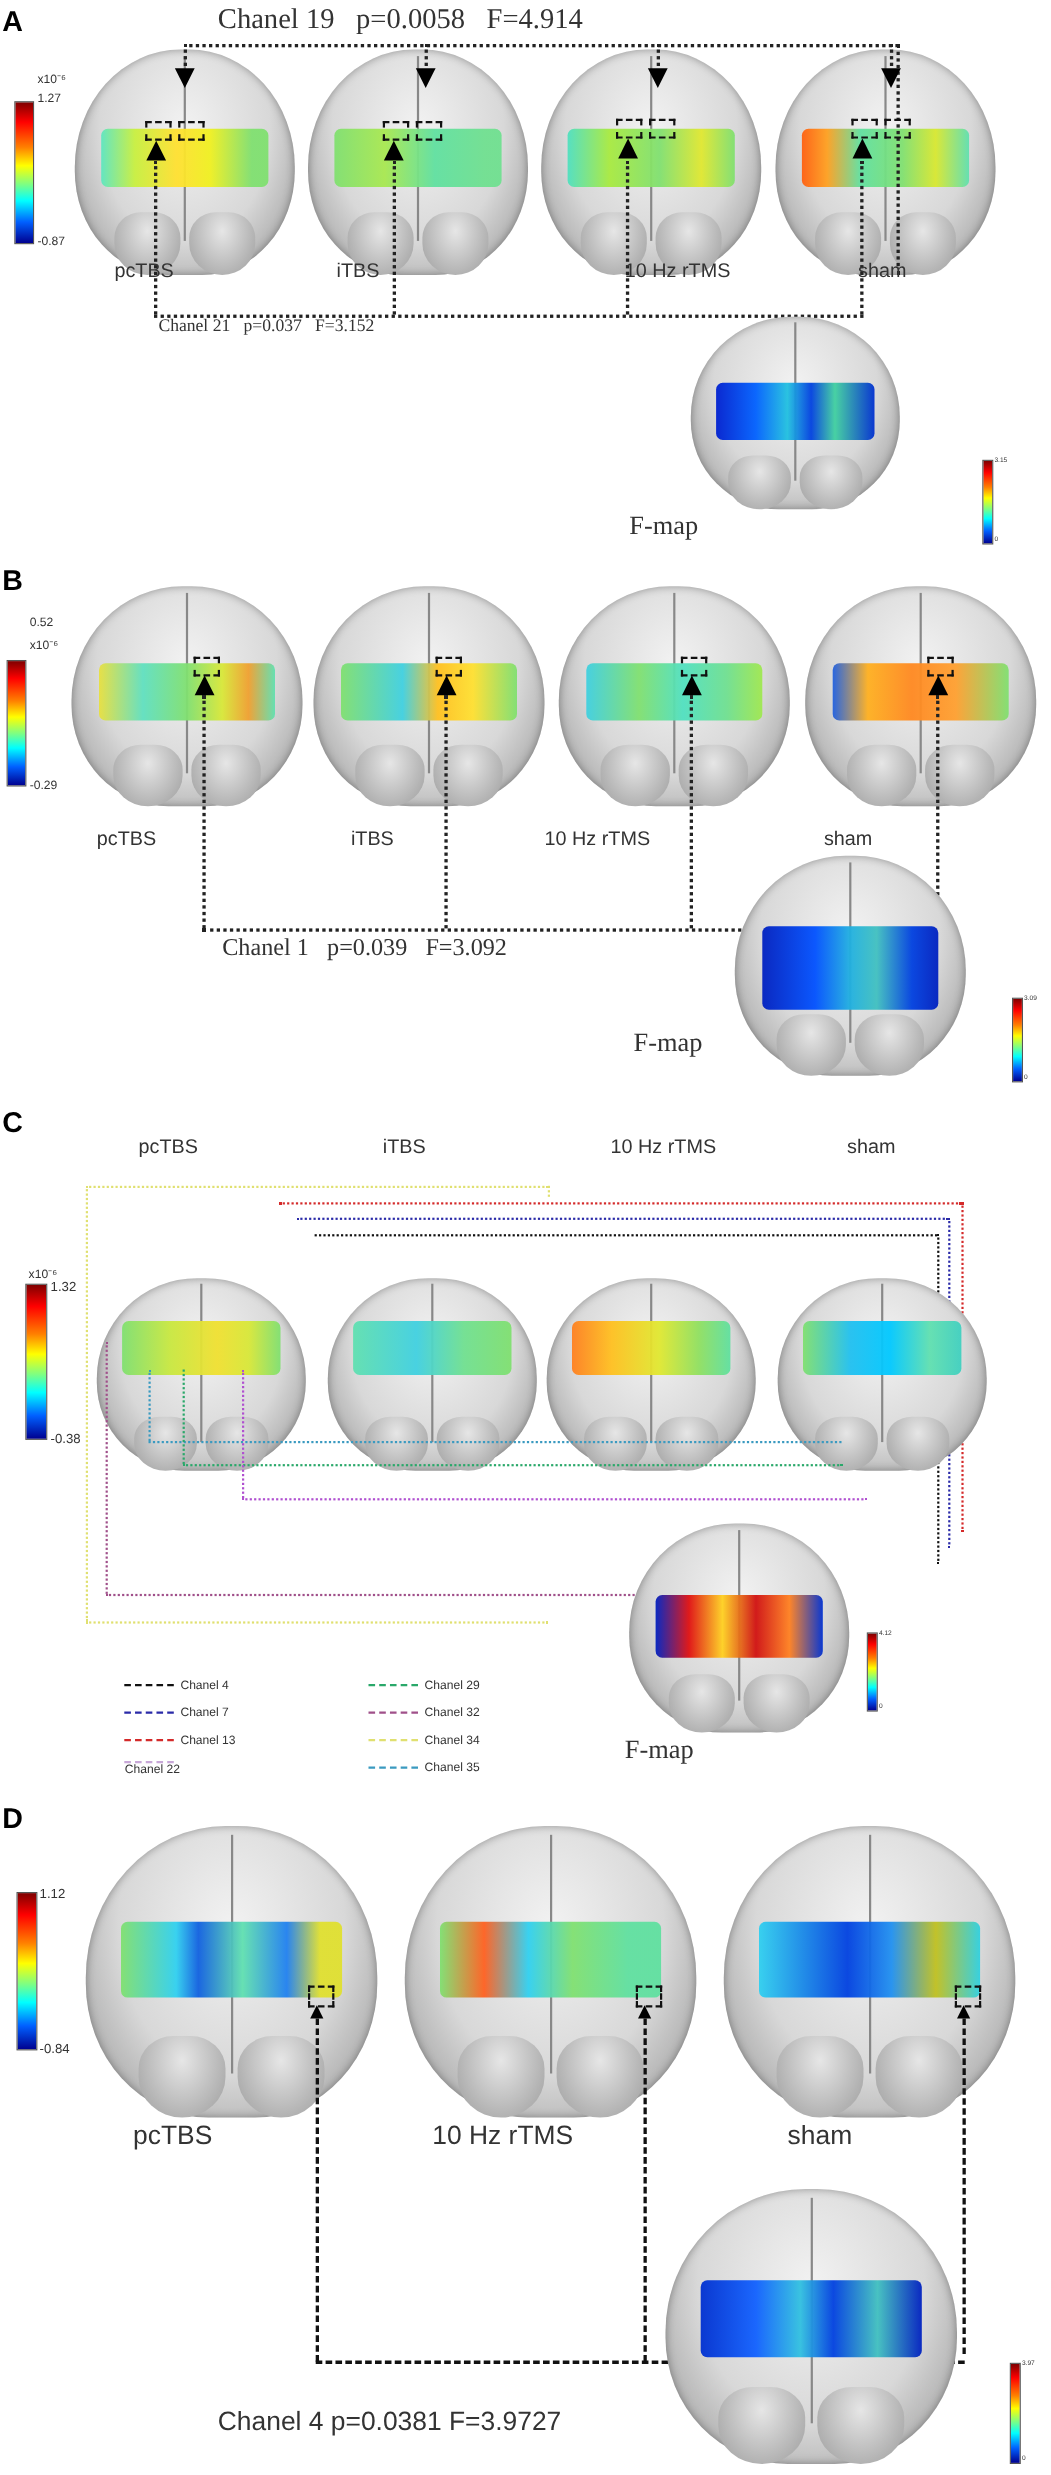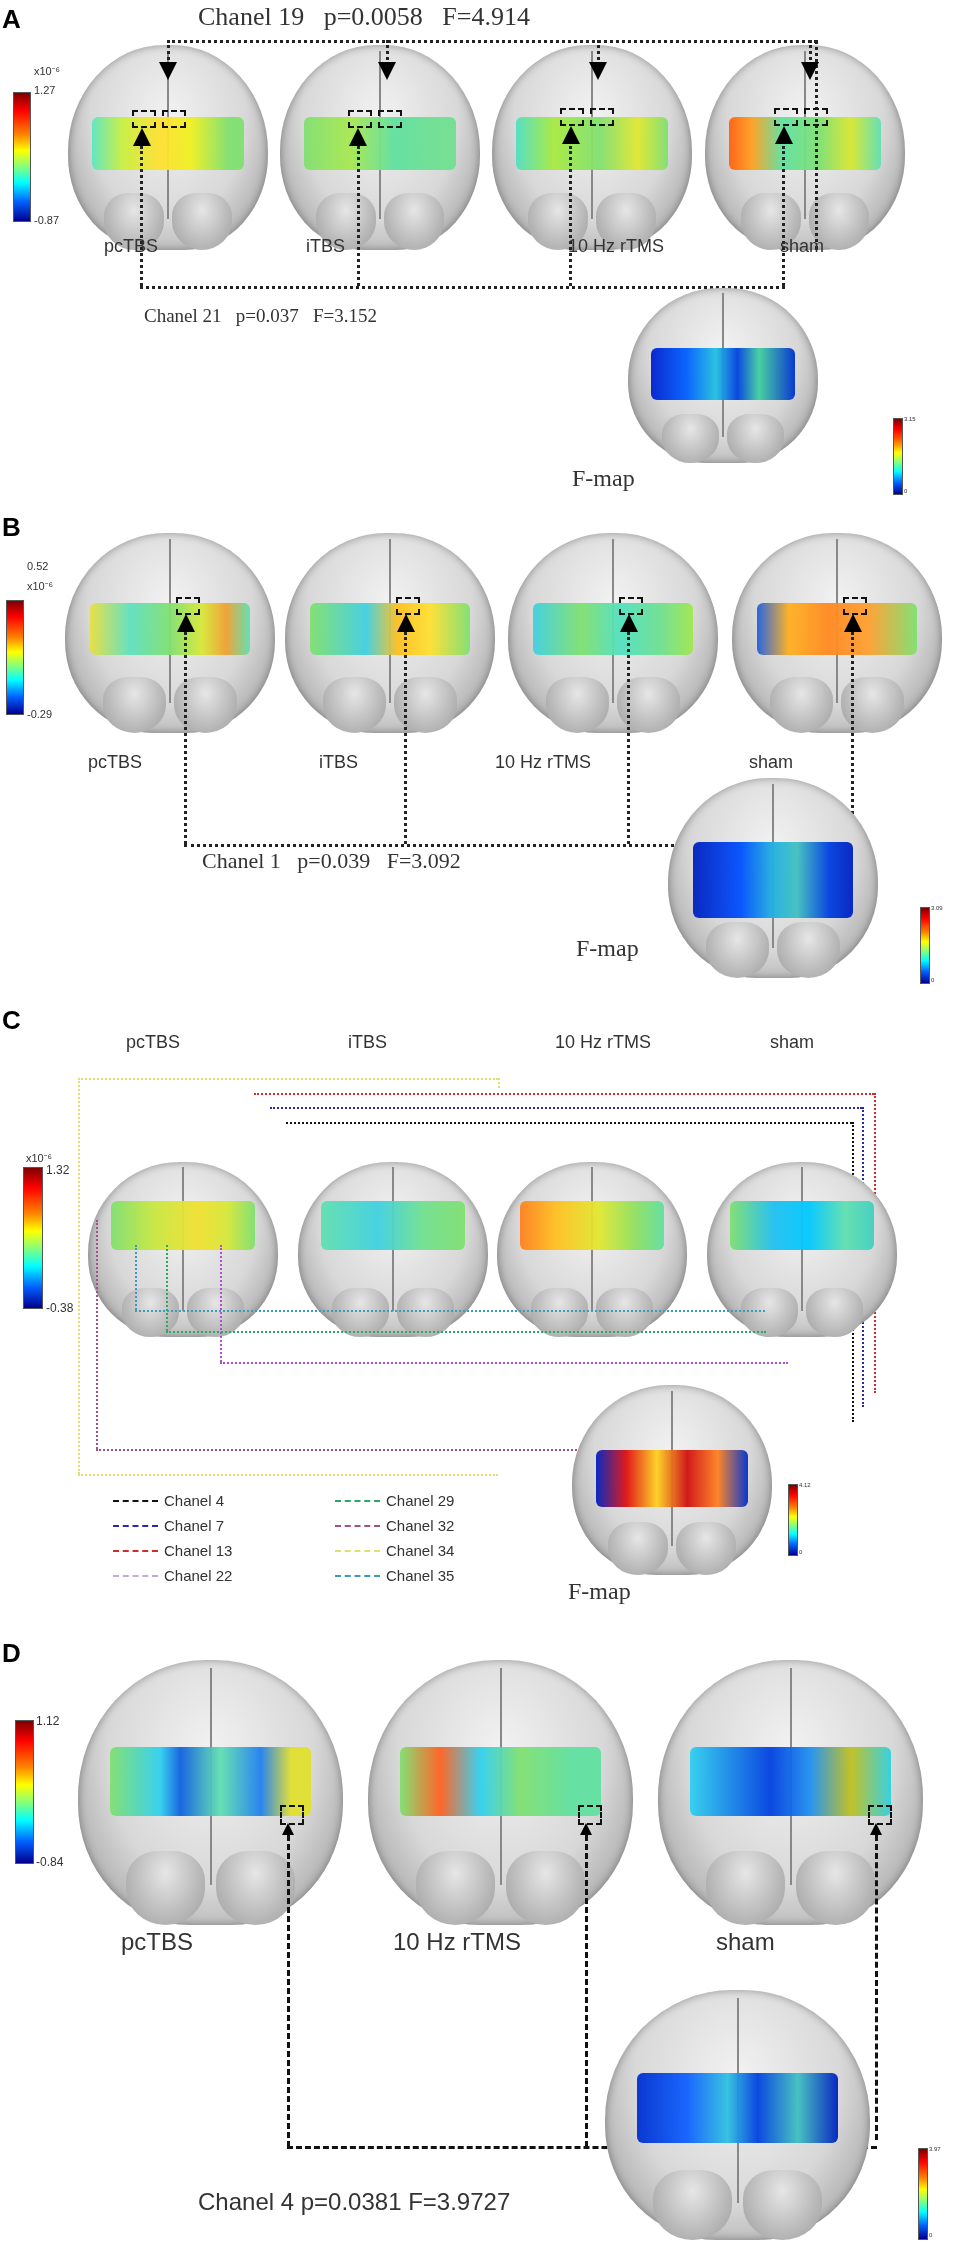--- a/index.html
+++ b/index.html
@@ -19,21 +19,21 @@
   .brain .band{position:absolute;left:12%;width:76%;top:35%;height:26%;border-radius:6px;opacity:.95;}
   .cbar{position:absolute;border:1px solid #555;}
   .cbar.jet{background:linear-gradient(to bottom,#7f0000,#ff0000 14%,#ff8000 32%,#ffff00 45%,#80ff80 58%,#00ffff 70%,#0060ff 85%,#00008f);}
   .cb-label{position:absolute;font-family:"Liberation Sans",sans-serif;font-size:11px;color:#333;}
   .cb-tiny{position:absolute;font-family:"Liberation Sans",sans-serif;font-size:6px;color:#333;}
   .hline{position:absolute;height:0;border-top:3px dotted #222;}
   .vline{position:absolute;width:0;border-left:3px dotted #222;}
   .box{position:absolute;border:2px dashed #111;}
   .arrow-up{position:absolute;width:0;height:0;border-left:9px solid transparent;border-right:9px solid transparent;border-bottom:18px solid #000;}
   .arrow-down{position:absolute;width:0;height:0;border-left:9px solid transparent;border-right:9px solid transparent;border-top:18px solid #000;}
-  .legend-row{position:absolute;display:flex;align-items:center;font-family:"Liberation Sans",sans-serif;font-size:15px;color:#333;}
+  .legend-row{position:absolute;display:flex;align-items:center;font-family:"Liberation Sans",sans-serif;font-size:11px;color:#333;margin-top:34px;}
   .legend-swatch{width:45px;height:0;border-top:2px dashed;margin-right:6px;}
   .cline-h{position:absolute;height:0;border-top:2px dotted;}
   .cline-v{position:absolute;width:0;border-left:2px dotted;}
 </style>
 </head>
 <body>
 
 <div class="panel-letter" style="left:2px;top:4px;">A</div>
 <div class="abs serif" style="left:198px;top:2px;font-size:26px;white-space:pre;">Chanel 19   p=0.0058   F=4.914</div>
 
@@ -100,21 +100,21 @@
 <div class="vline" style="left:569px;top:146px;height:140px;"></div>
 <div class="vline" style="left:782px;top:146px;height:140px;"></div>
 <div class="hline" style="left:140px;top:286px;width:645px;"></div>
 <div class="hline" style="left:140px;top:274px;width:0;"></div>
 
 <div class="abs sans" style="left:104px;top:236px;font-size:18px;">pcTBS</div>
 <div class="abs sans" style="left:306px;top:236px;font-size:18px;">iTBS</div>
 <div class="abs sans" style="left:568px;top:236px;font-size:18px;">10 Hz rTMS</div>
 <div class="abs sans" style="left:780px;top:236px;font-size:18px;">sham</div>
 
-<div class="abs serif" style="left:144px;top:305px;font-size:19px;white-space:pre;">Chanel 21   p=0.037   F=3.152</div>
+<div class="abs serif" style="left:144px;top:288px;font-size:16px;white-space:pre;">Chanel 21   p=0.037   F=3.152</div>
 
 <div class="brain" style="left:628px;top:288px;width:190px;height:175px;">
   <div class="shell"></div>
     <div class="fissure"></div>
     <div class="lobe-l"></div>
     <div class="lobe-r"></div>
   <div class="band" style="top:34%;height:30%;background:linear-gradient(90deg,#0020d0,#0060ff 25%,#20c0e0 45%,#0040e0 60%,#40d0a0 75%,#0030d0);"></div>
 </div>
 <div class="abs serif" style="left:572px;top:465px;font-size:24px;">F-map</div>
 <div class="cbar jet" style="left:893px;top:418px;width:8px;height:75px;"></div>
@@ -269,21 +269,21 @@
   <span>Chanel 4</span>
 </div>
 <div class="legend-row" style="left:113px;top:1517px;">
   <span class="legend-swatch" style="border-color:#2a2aa8;"></span>
   <span>Chanel 7</span>
 </div>
 <div class="legend-row" style="left:113px;top:1542px;">
   <span class="legend-swatch" style="border-color:#d42a2a;"></span>
   <span>Chanel 13</span>
 </div>
-<div class="legend-row" style="left:113px;top:1567px;">
+<div class="legend-row" style="left:113px;top:1567px;flex-direction:column;">
   <span class="legend-swatch" style="border-color:#c8a8d8;"></span>
   <span>Chanel 22</span>
 </div>
 <div class="legend-row" style="left:335px;top:1492px;">
   <span class="legend-swatch" style="border-color:#2aa86a;"></span>
   <span>Chanel 29</span>
 </div>
 <div class="legend-row" style="left:335px;top:1517px;">
   <span class="legend-swatch" style="border-color:#a0508a;"></span>
   <span>Chanel 32</span>

